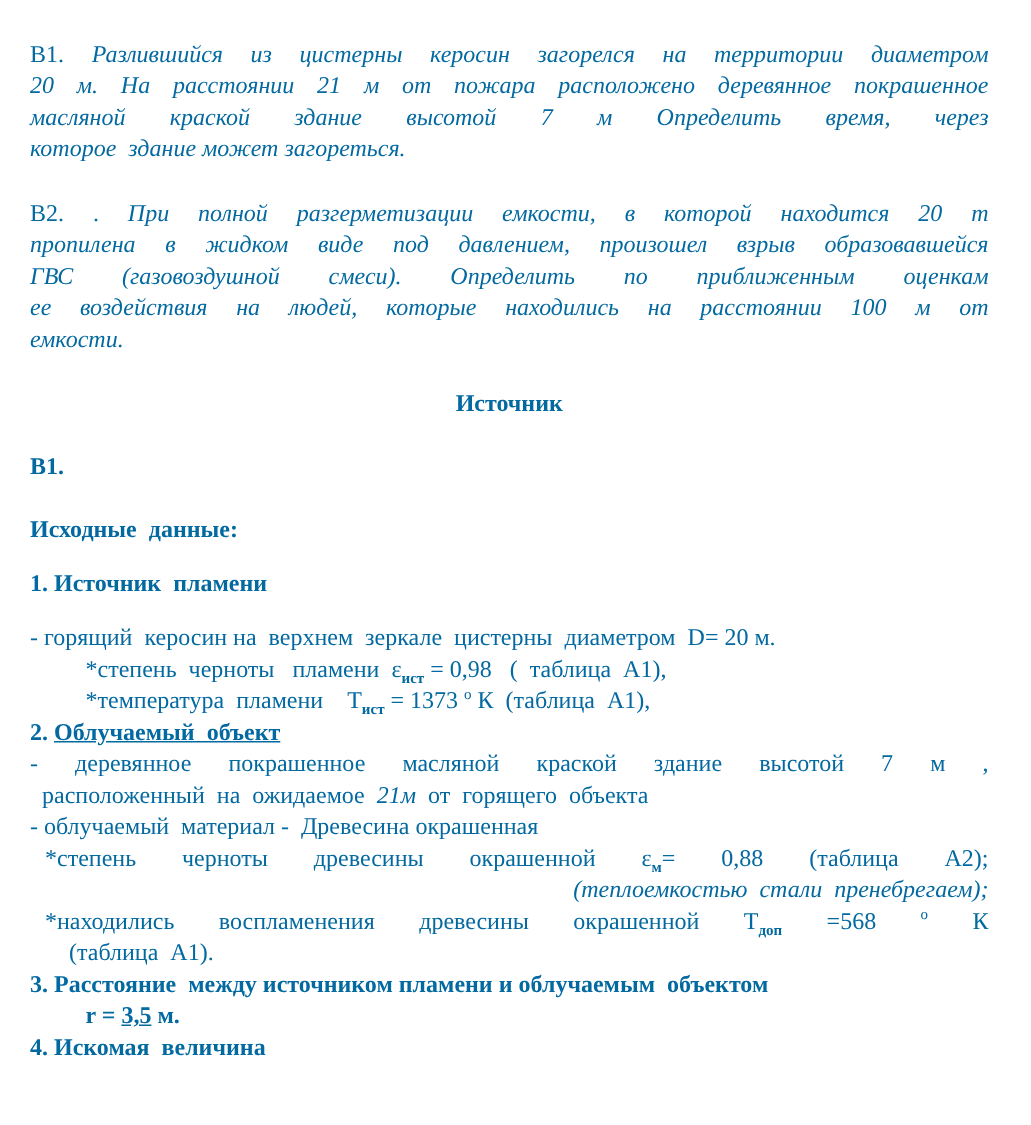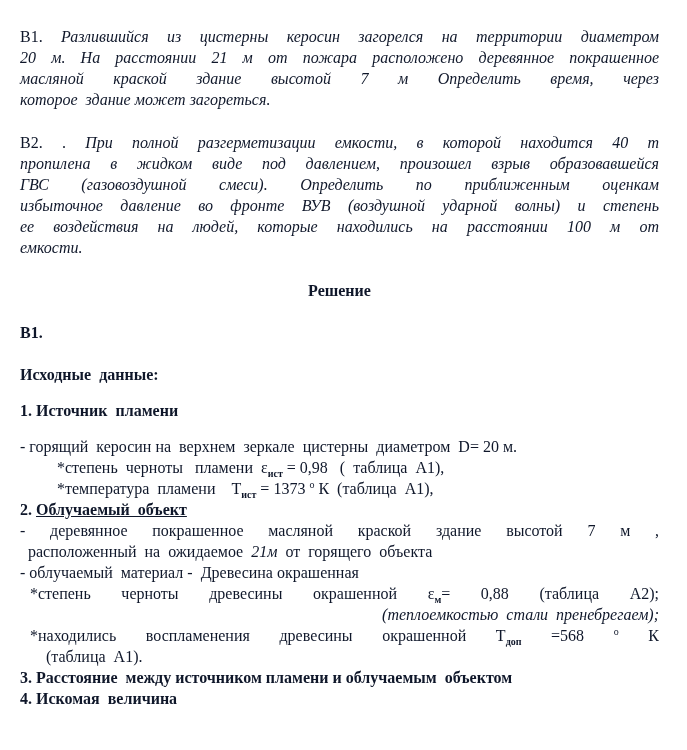--- a/index.html
+++ b/index.html
@@ -4,21 +4,21 @@
 <style>
   * { box-sizing: border-box; }
   html, body { margin: 0; padding: 0; background: #ffffff; }
   .page {
     width: 678px;
     height: 750px;
     padding: 26px 19px 0 20px;
     font-family: "Liberation Serif", "DejaVu Serif", serif;
     font-size: 16px;
     line-height: 21px;
-    color: #0f172a;
+    color: #0369a1;
     overflow: hidden;
     background: #ffffff;
   }
   .line { min-height: 21px; }
   .just { text-align: justify; text-align-last: justify; }
   .center { text-align: center; }
   .pre { white-space: pre-wrap; }
   .it { font-style: italic; }
   .b { font-weight: bold; }
   .u { text-decoration: underline; }
@@ -39,29 +39,28 @@
 <div class="page">
 
   <div class="mb-p">
     <div class="line just"><span>В1.</span> <span class="it">Разлившийся из цистерны керосин загорелся на территории диаметром</span></div>
     <div class="line just it">20 м. На расстоянии 21 м от пожара расположено деревянное покрашенное</div>
     <div class="line just it">масляной краской здание высотой 7 м  Определить время, через</div>
     <div class="line it pre">которое  здание может загореться.</div>
   </div>
 
   <div class="mb-p">
-    <div class="line just"><span>В2. .</span> <span class="it">При полной разгерметизации емкости, в которой находится 40 т</span></div>
+    <div class="line just"><span>В2. .</span> <span class="it">При полной разгерметизации емкости, в которой находится 20 т</span></div>
     <div class="line just it">пропилена в жидком виде под давлением, произошел взрыв образовавшейся</div>
     <div class="line just it">ГВС (газовоздушной смеси). Определить по приближенным оценкам</div>
-    <div class="line just it">избыточное давление во фронте ВУВ (воздушной ударной волны) и степень</div>
     <div class="line just it">ее воздействия на людей, которые находились на расстоянии 100 м от</div>
     <div class="line it">емкости.</div>
   </div>
 
-  <div class="line center b mb-h">Решение</div>
+  <div class="line center b mb-h">Источник</div>
 
   <div class="line b mb-h">В1.</div>
 
   <div class="line b pre mb-s">Исходные  данные:</div>
 
   <div class="line b pre mb-s">1. Источник  пламени</div>
 
   <div class="line pre">- горящий  керосин на  верхнем  зеркале  цистерны  диаметром  D= 20 м.</div>
 
   <div class="line pre ind37"><span>*степень  черноты   пламени  ε</span><sub>ист</sub><span> = 0,98   (  таблица  А1),</span></div>
@@ -79,17 +78,18 @@
   <div class="line just ind10"><span>*степень черноты древесины окрашенной ε</span><sub>м</sub><span>= 0,88 (таблица А2);</span></div>
 
   <div class="line it pre ind36">(теплоемкостью  стали  пренебрегаем);</div>
 
   <div class="line just ind10"><span>*находились воспламенения древесины окрашенной Т</span><sub>доп</sub><span> =568 </span><sup>о</sup><span> К</span></div>
 
   <div class="line pre ind26">(таблица  А1).</div>
 
   <div class="line b pre">3. Расстояние  между источником пламени и облучаемым  объектом</div>
 
+  <div class="line b ind37"><span>r = </span><span class="u">3,5</span><span> м.</span></div>
 
   <div class="line b pre">4. Искомая  величина</div>
 
 
 </div>
 
 </body></html>

